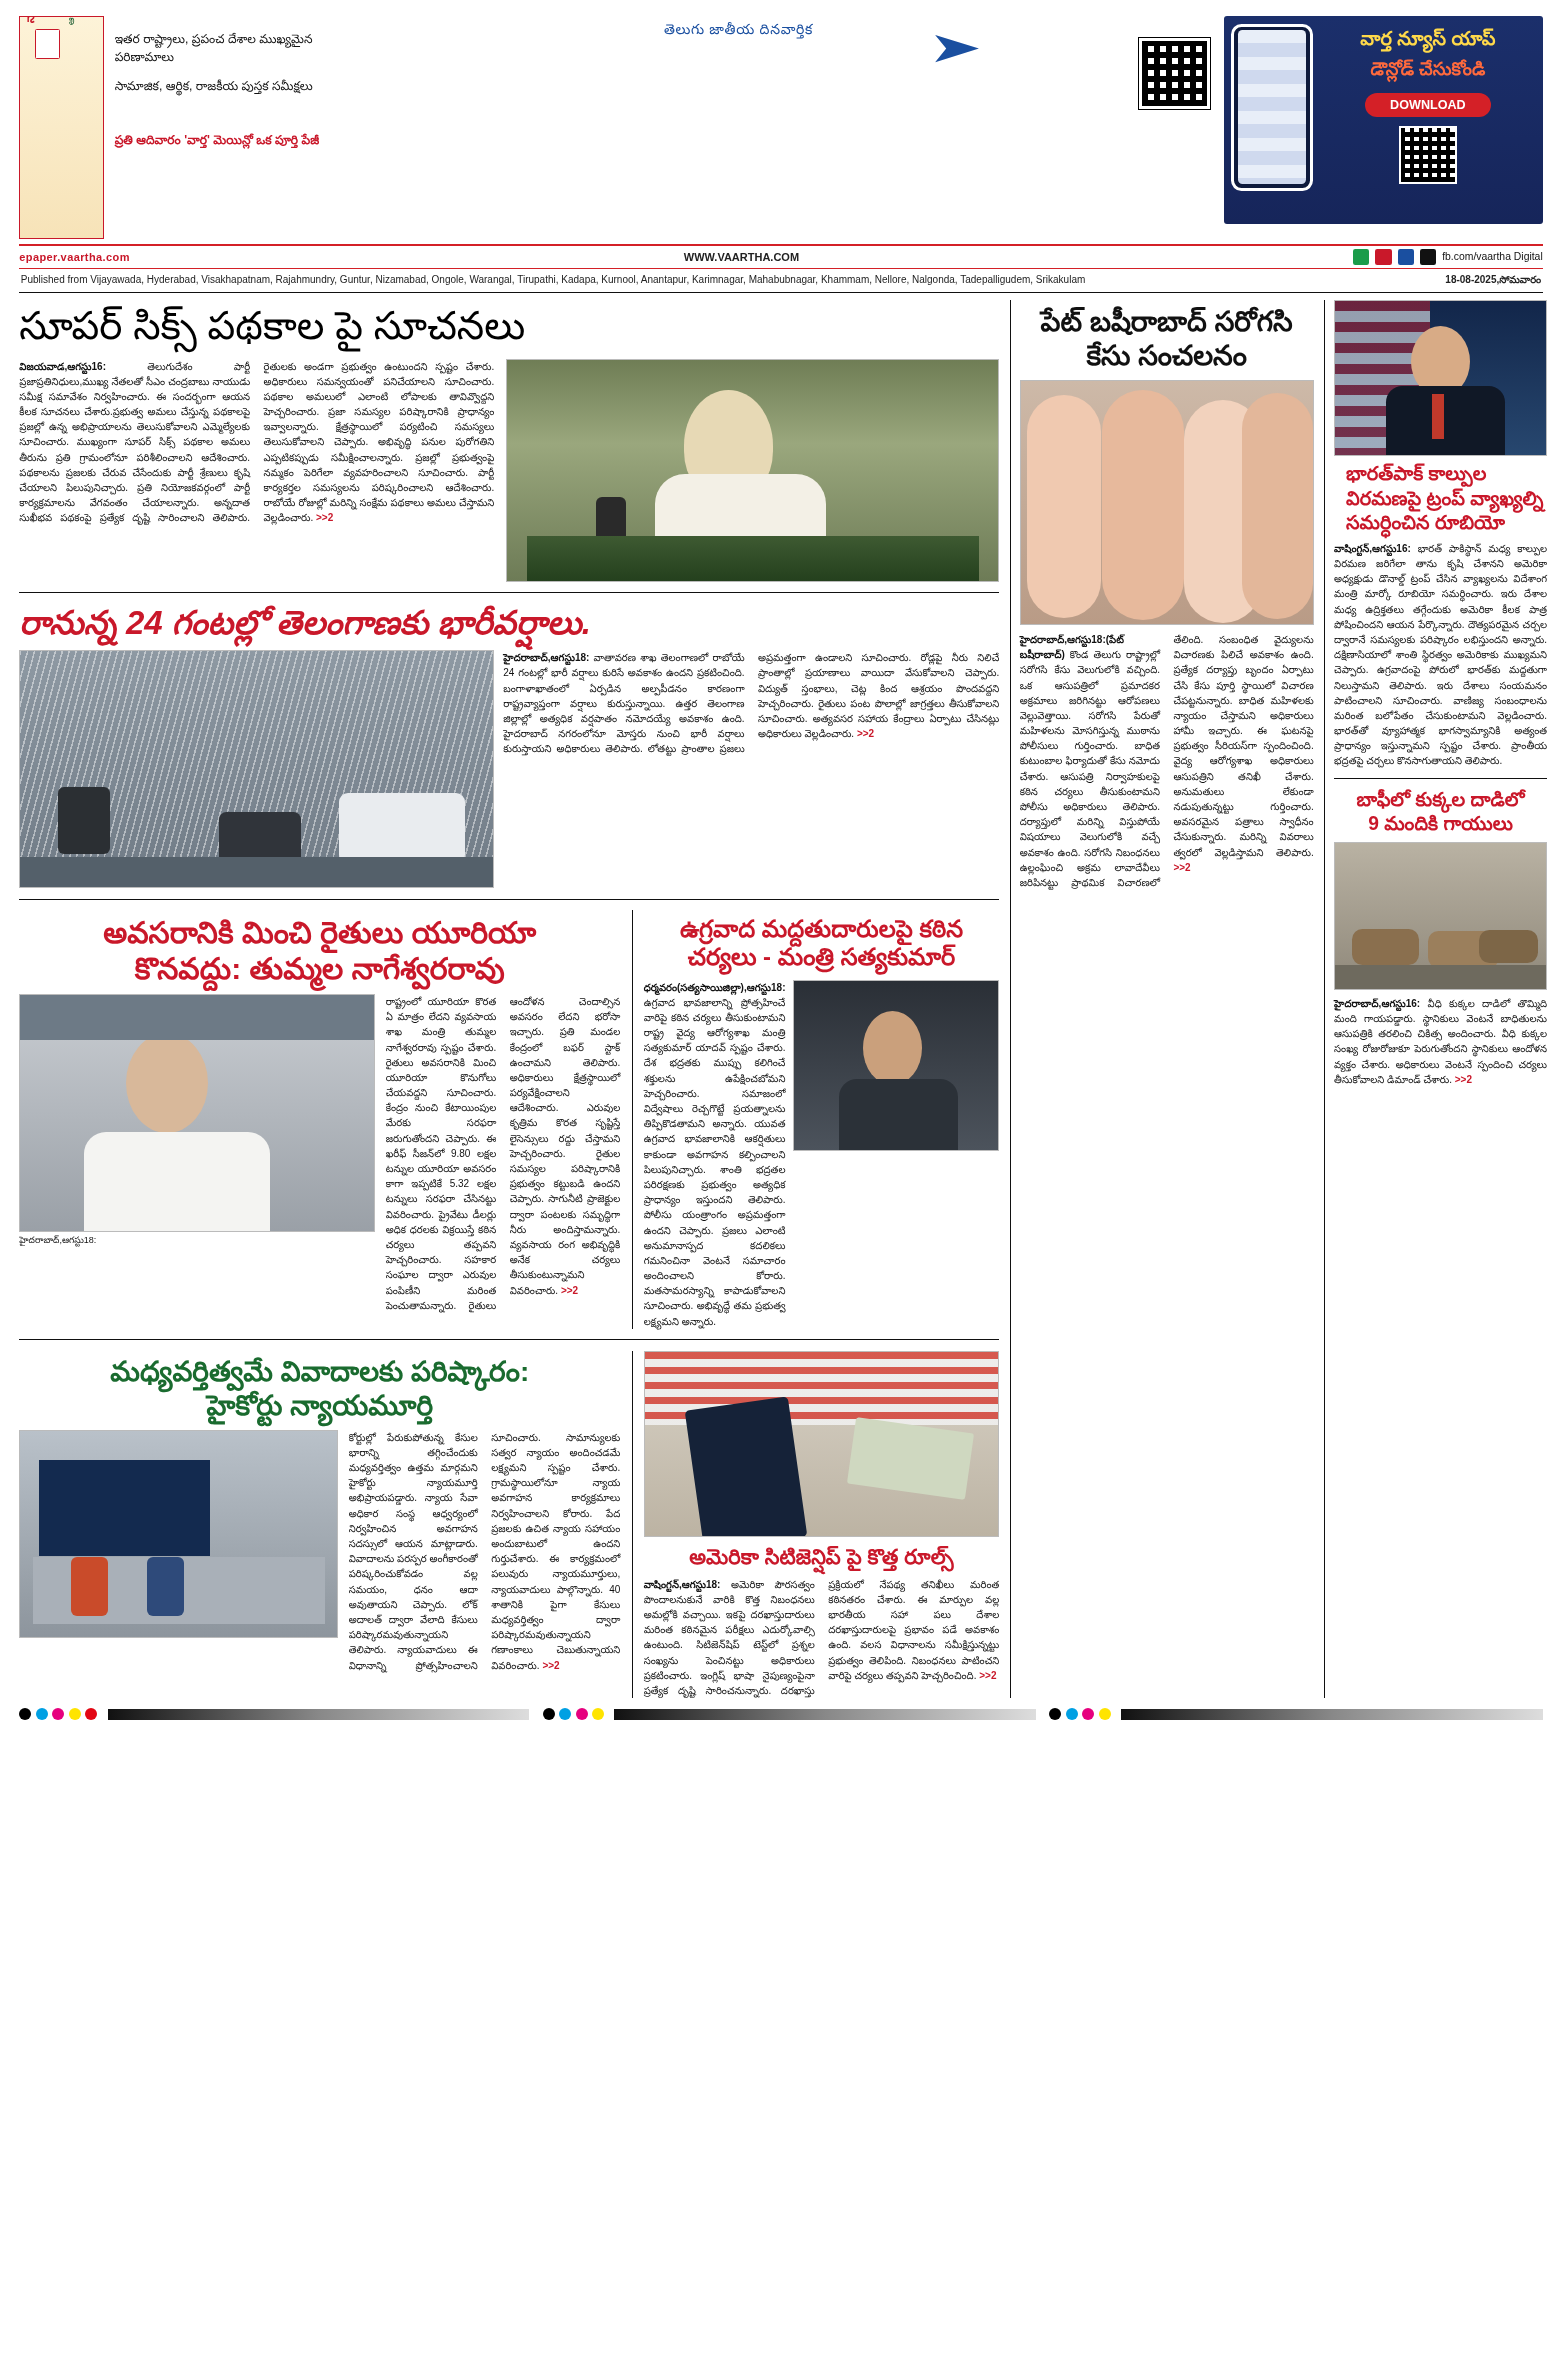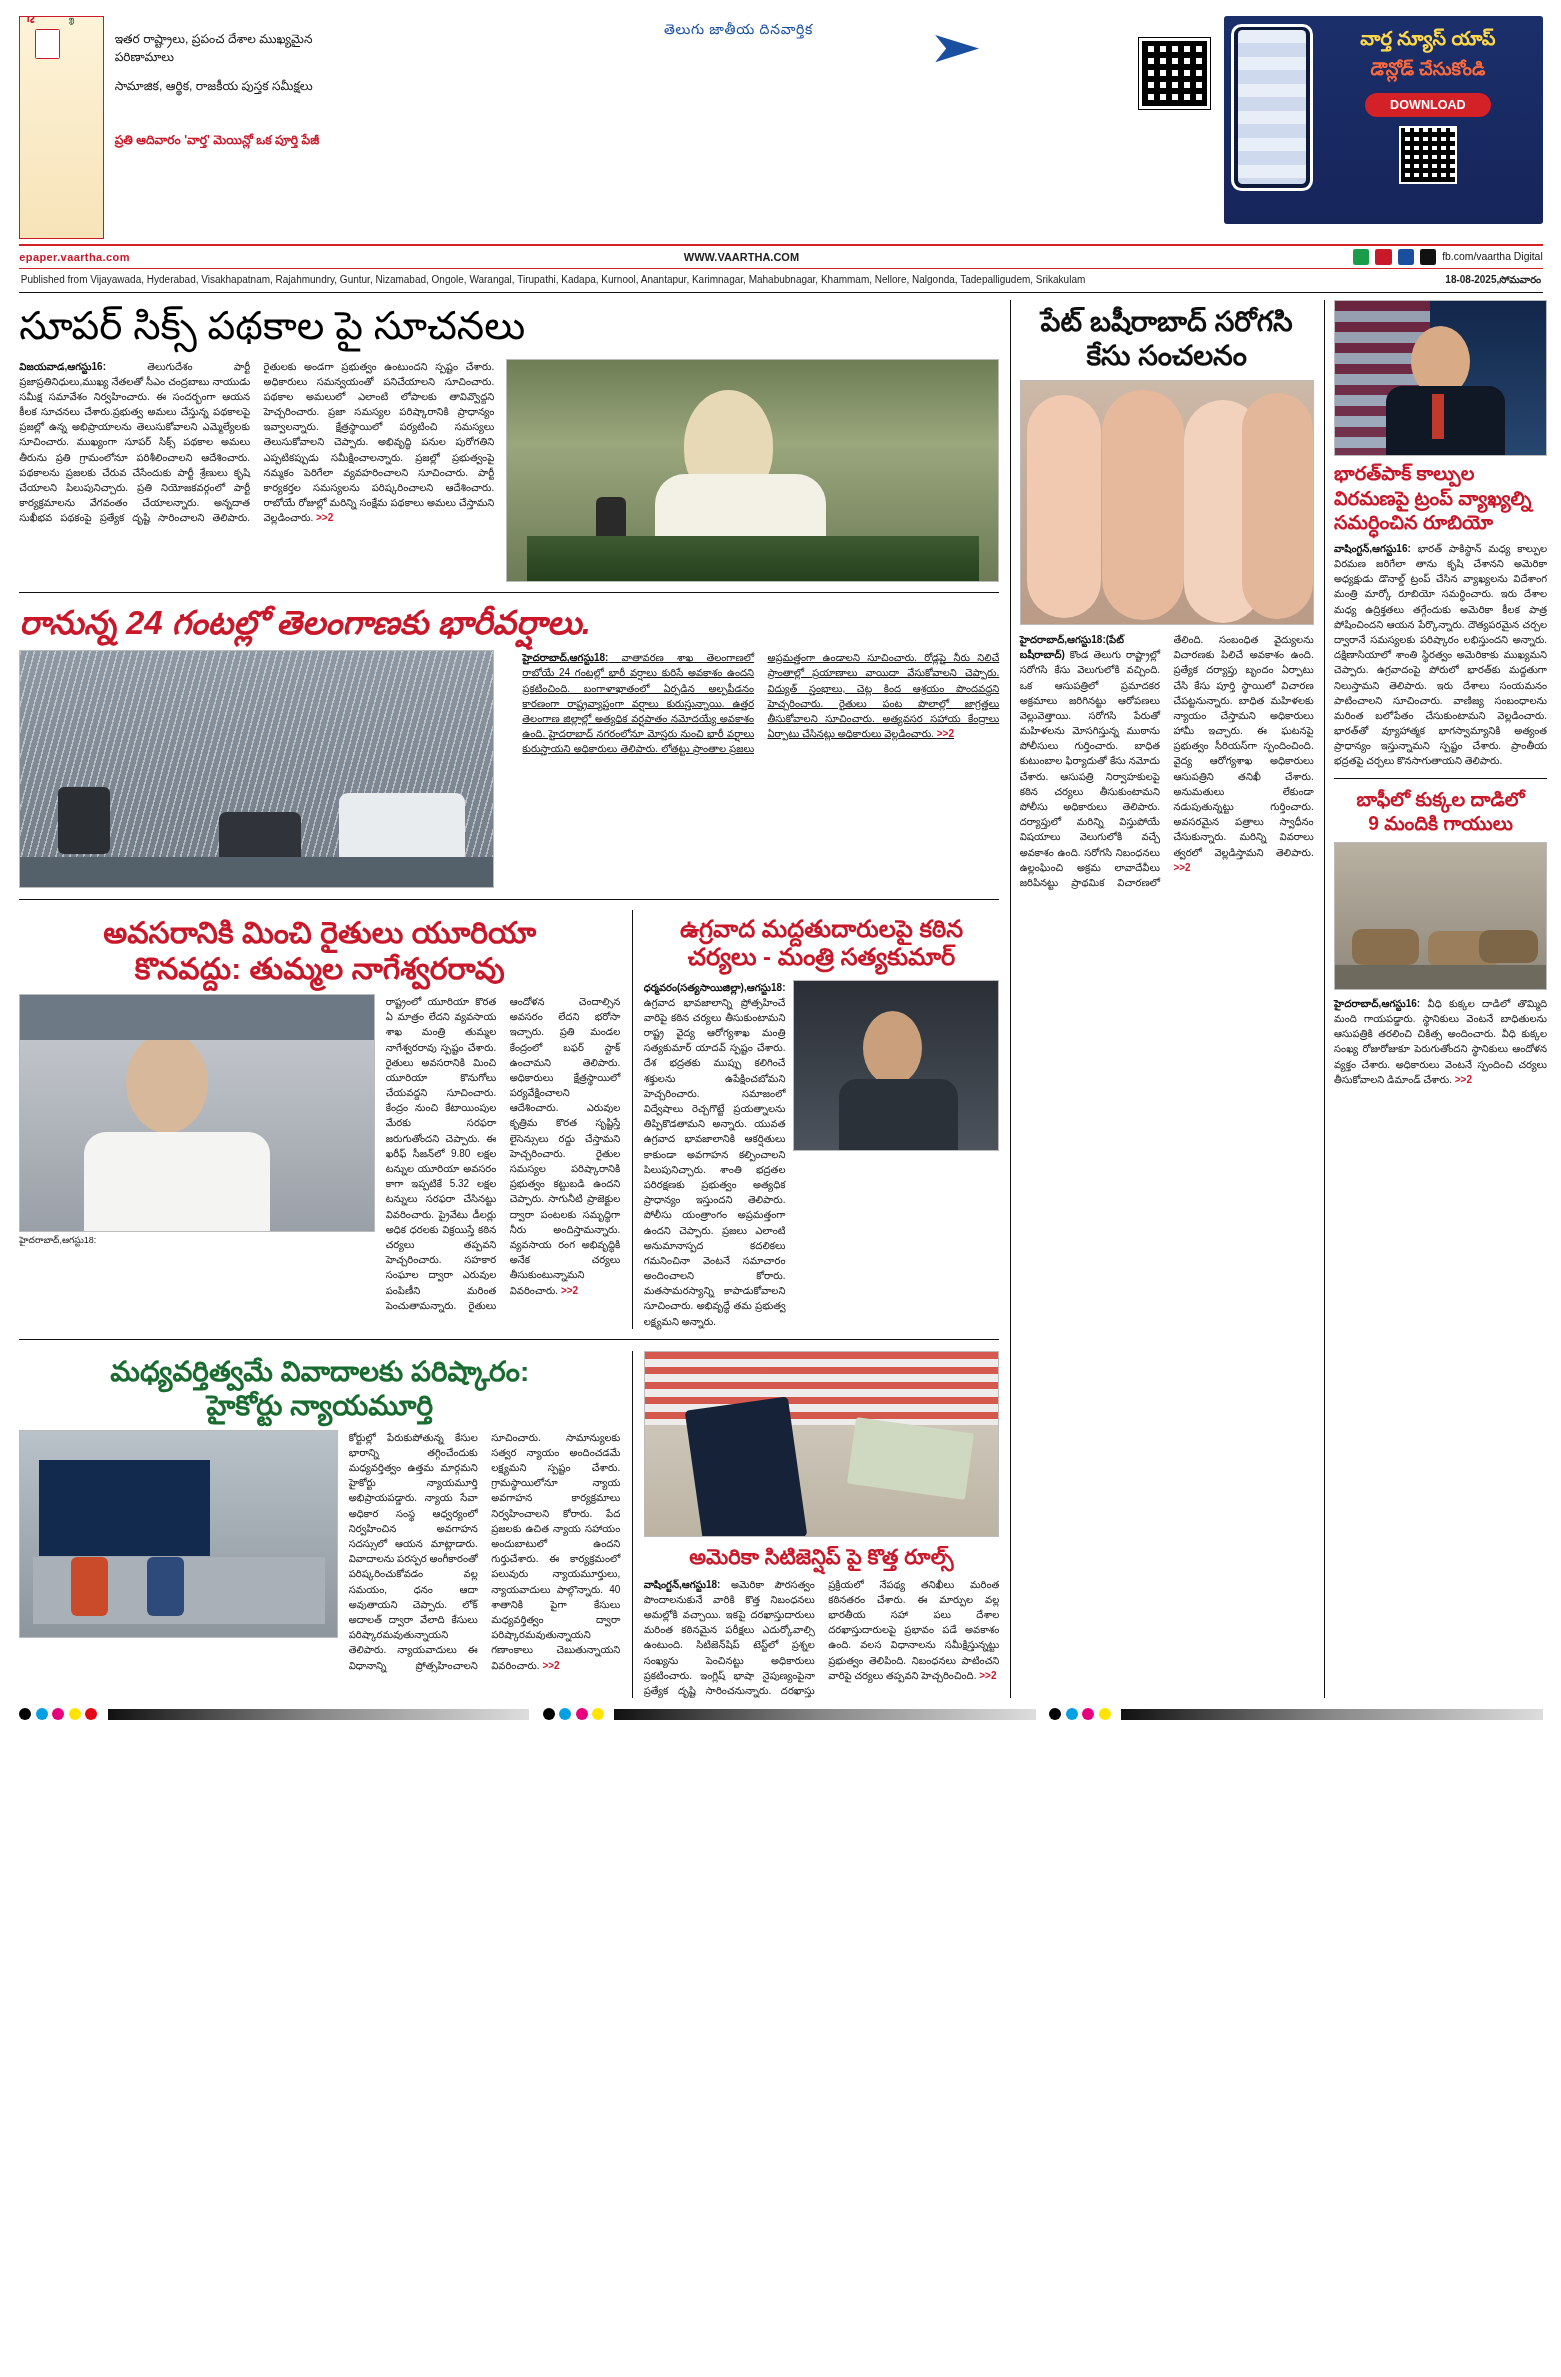--- a/index.html
+++ b/index.html
@@ -324,21 +324,21 @@
             <div style="position:absolute;left:18%;top:62%;width:30px;height:89px;background:#2a2a2a;border-radius:6px;"></div>
             <div style="position:absolute;left:4%;bottom:0;width:92%;height:45px;background:linear-gradient(180deg,#3e5a32,#24401d);"></div>
           </div>
         </div>
       </div>
 
       <div class="hr-thick"></div>
 
       <div>
         <h2 class="sec left" style="color:#c9182a; font-size:33px;">రానున్న 24 గంటల్లో తెలంగాణకు భారీవర్షాలు.</h2>
-        <div style="display:flex; gap:28px;text-decoration:underline;">
+        <div style="display:flex; gap:9px;">
           <div class="photo ph-rain" style="flex:0 0 475px;height:238px;">
             <div style="position:absolute;inset:0;background:repeating-linear-gradient(105deg,rgba(255,255,255,.45) 0 1.5px,transparent 1.5px 6.7px);"></div>
             <div style="position:absolute;left:8%;bottom:14%;width:52px;height:67px;background:#2b2f33;border-radius:6px;"></div>
             <div style="position:absolute;left:42%;bottom:10%;width:82px;height:52px;background:#30343a;border-radius:7.4px;"></div>
             <div style="position:absolute;right:6%;bottom:10%;width:126px;height:71px;background:#e9ecef;border-radius:9px;"></div>
             <div style="position:absolute;left:0;right:0;bottom:0;height:30px;background:#54606a;"></div>
           </div>
           <div class="body-cols-2" style="flex:1 1 auto;">
             <span class="dateline">హైదరాబాద్,ఆగస్టు18:</span>
             <span>వాతావరణ శాఖ తెలంగాణలో రాబోయే 24 గంటల్లో భారీ వర్షాలు కురిసే అవకాశం ఉందని ప్రకటించింది. బంగాళాఖాతంలో ఏర్పడిన అల్పపీడనం కారణంగా రాష్ట్రవ్యాప్తంగా వర్షాలు కురుస్తున్నాయి. ఉత్తర తెలంగాణ జిల్లాల్లో అత్యధిక వర్షపాతం నమోదయ్యే అవకాశం ఉంది. హైదరాబాద్ నగరంలోనూ మోస్తరు నుంచి భారీ వర్షాలు కురుస్తాయని అధికారులు తెలిపారు. లోతట్టు ప్రాంతాల ప్రజలు అప్రమత్తంగా ఉండాలని సూచించారు. రోడ్లపై నీరు నిలిచే ప్రాంతాల్లో ప్రయాణాలు వాయిదా వేసుకోవాలని చెప్పారు. విద్యుత్ స్తంభాలు, చెట్ల కింద ఆశ్రయం పొందవద్దని హెచ్చరించారు. రైతులు పంట పొలాల్లో జాగ్రత్తలు తీసుకోవాలని సూచించారు. అత్యవసర సహాయ కేంద్రాలు ఏర్పాటు చేసినట్లు అధికారులు వెల్లడించారు.</span>
@@ -450,21 +450,21 @@
 
     <div class="colC">
 
       <div>
         <div class="photo ph-rubio" style="height:156px;">
           <div style="position:absolute;left:0;top:0;width:45%;height:100%;background:repeating-linear-gradient(180deg,#b22234 0 10.4px,#fff 10.4px 21px);opacity:.55;"></div>
           <div style="position:absolute;left:36%;top:16%;width:59px;height:71px;background:#d8ab86;border-radius:50%;"></div>
           <div style="position:absolute;left:24%;top:55%;width:119px;height:71px;background:#101826;border-radius:16.3px 16.3px 0 0;"></div>
           <div style="position:absolute;left:46%;top:60%;width:12px;height:45px;background:#c0392b;"></div>
         </div>
-        <h3 class="small" style="color:#c9182a;">
+        <h3 class="small" style="color:#c9182a;margin-left:12px;">
           <span>భారత్‌పాక్ కాల్పుల</span><br>
           <span>విరమణపై ట్రంప్ వ్యాఖ్యల్ని</span><br>
           <span>సమర్ధించిన రూబియో</span>
         </h3>
         <div class="body-1">
           <span class="dateline">వాషింగ్టన్,ఆగస్టు16:</span>
           <span>భారత్ పాకిస్థాన్ మధ్య కాల్పుల విరమణ జరిగేలా తాను కృషి చేశానని అమెరికా అధ్యక్షుడు డొనాల్డ్ ట్రంప్ చేసిన వ్యాఖ్యలను విదేశాంగ మంత్రి మార్కో రూబియో సమర్ధించారు. ఇరు దేశాల మధ్య ఉద్రిక్తతలు తగ్గేందుకు అమెరికా కీలక పాత్ర పోషించిందని ఆయన పేర్కొన్నారు. దౌత్యపరమైన చర్చల ద్వారానే సమస్యలకు పరిష్కారం లభిస్తుందని అన్నారు. దక్షిణాసియాలో శాంతి స్థిరత్వం అమెరికాకు ముఖ్యమని చెప్పారు. ఉగ్రవాదంపై పోరులో భారత్‌కు మద్దతుగా నిలుస్తామని తెలిపారు. ఇరు దేశాలు సంయమనం పాటించాలని సూచించారు. వాణిజ్య సంబంధాలను మరింత బలోపేతం చేసుకుంటామని వెల్లడించారు. భారత్‌తో వ్యూహాత్మక భాగస్వామ్యానికి అత్యంత ప్రాధాన్యం ఇస్తున్నామని స్పష్టం చేశారు. ప్రాంతీయ భద్రతపై చర్చలు కొనసాగుతాయని తెలిపారు.</span>
         </div>
       </div>
 

